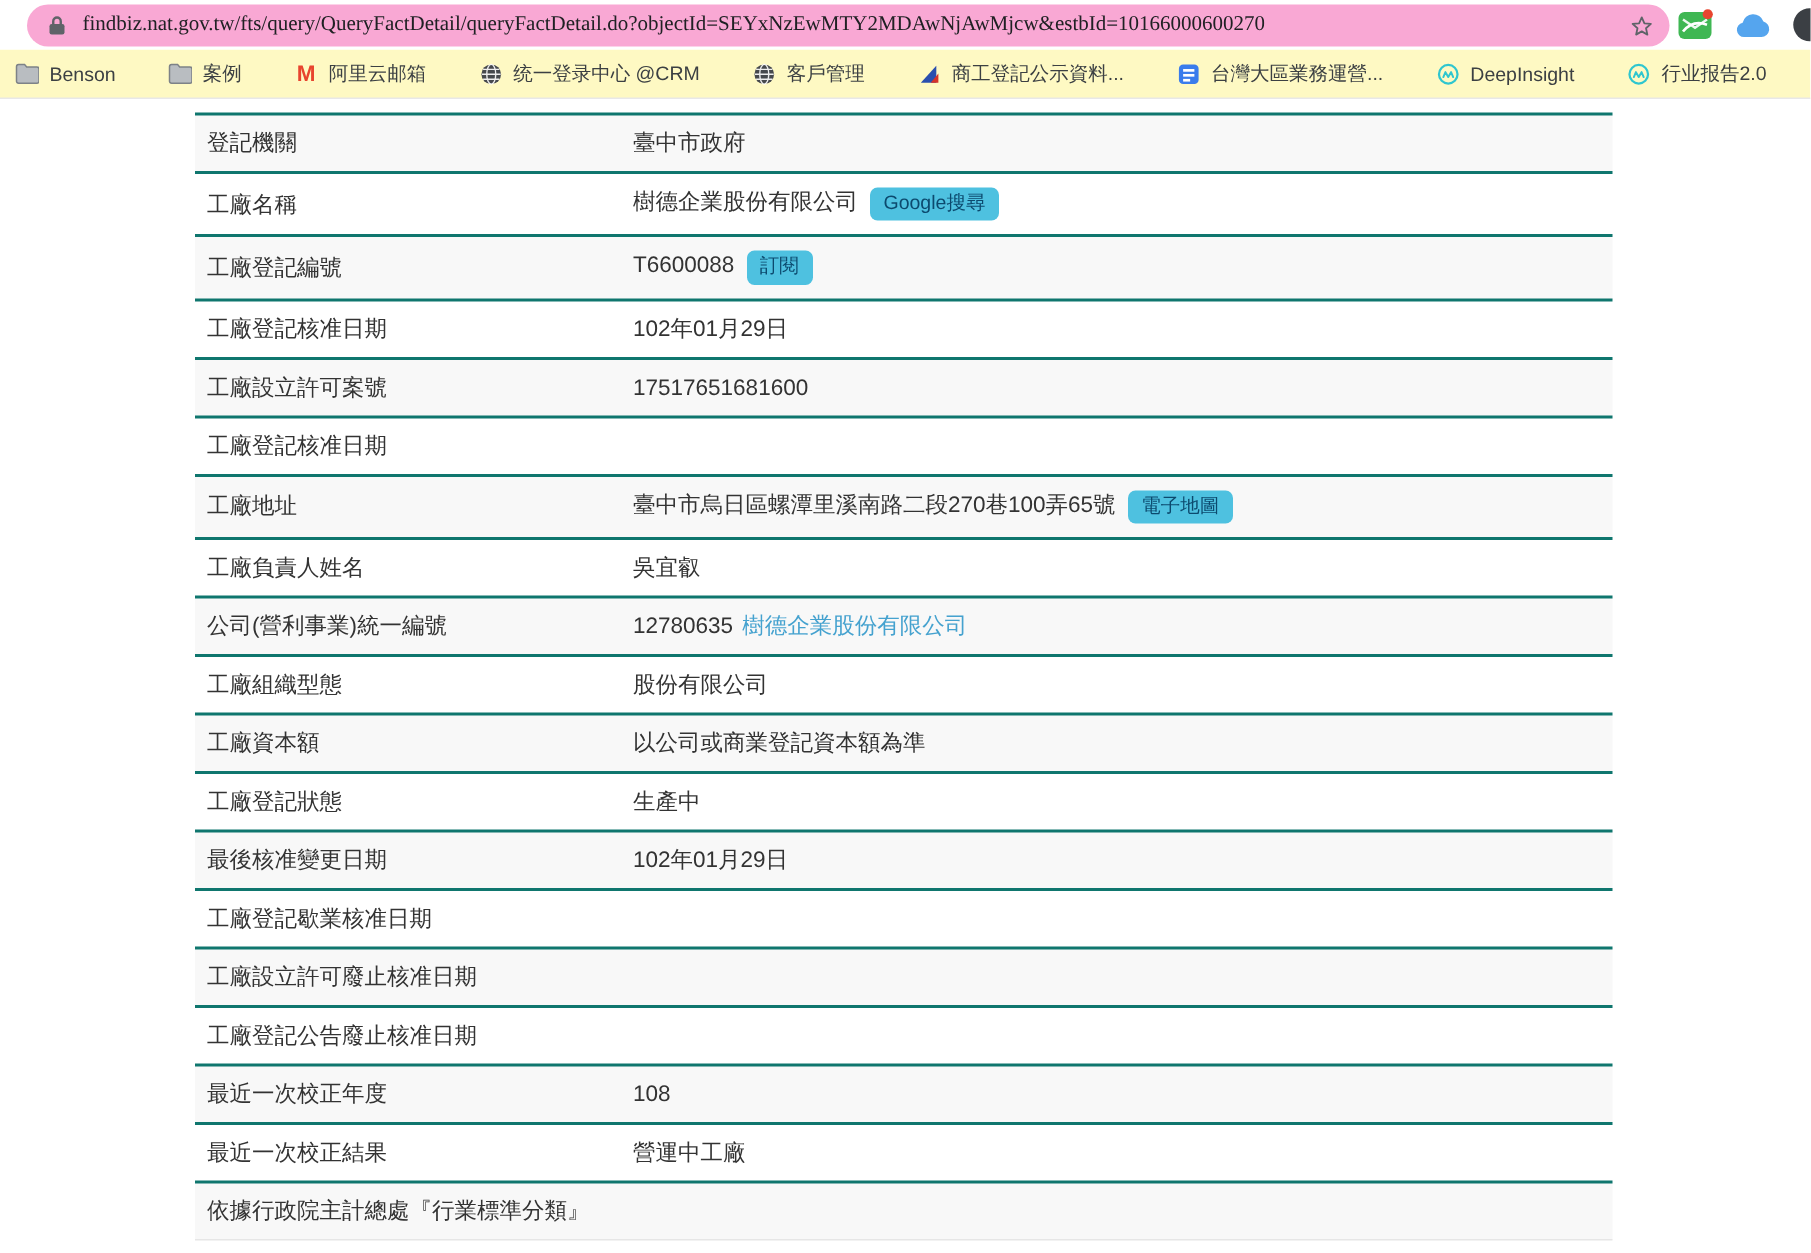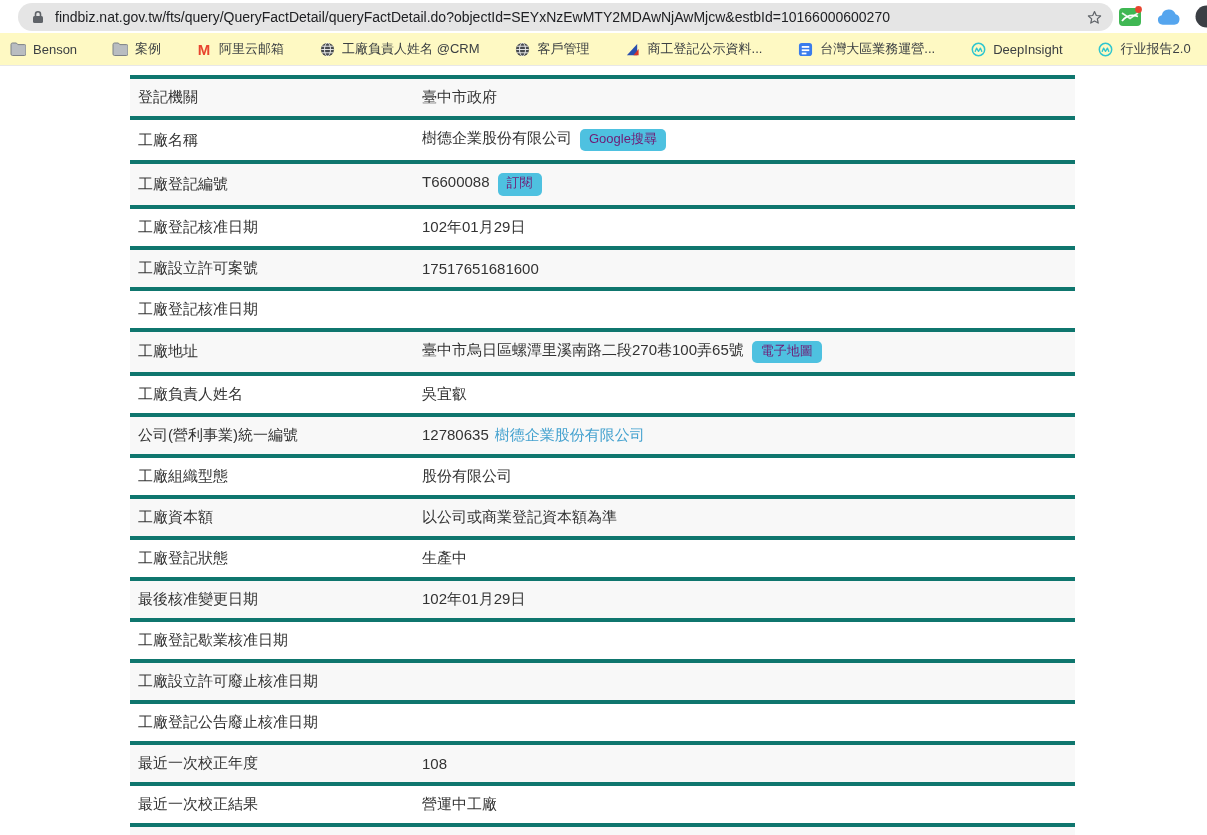--- a/index.html
+++ b/index.html
@@ -8,22 +8,22 @@
     width:1207px; height:835px; overflow:hidden;
     background:#ffffff;
     font-family:"Liberation Sans","DejaVu Sans",sans-serif;
     position:relative;
   }
 
   
   .chrome-top { position:relative; height:33px; background:#fff; }
   .omnibox {
     position:absolute; left:18px; top:3px; width:1095px; height:28px;
-    background:#e5e5e5; border-radius:14px;
-    display:flex; align-items:center; padding:0 10px 0 14px;
+    background:#f9a8d4; border-radius:14px;
+    display:flex; align-items:center; padding:0 10px 0 14px;font-family:Liberation Serif, serif;
   }
   .lock-icon { display:flex; align-items:center; margin-right:11px; }
   .url-text { font-size:14px; color:#202124; white-space:nowrap; overflow:hidden; }
   .omni-spacer { flex:1; }
   .star-icon { display:flex; align-items:center; margin-left:8px; cursor:pointer; }
   .ext-icons {
     position:absolute; right:-12px; top:0; height:33px;
     display:flex; align-items:center; gap:13px;
   }
   .ext-icon { width:25px; height:25px; display:flex; align-items:center; justify-content:center; }
@@ -40,27 +40,27 @@
   }
   .bookmark-icon { display:flex; align-items:center; width:16px; justify-content:center; }
 
   
   .page { position:relative; background:#fff; }
   .fact-table {
     position:absolute; left:130px; top:9px; width:945px;
     border-collapse:collapse;
     font-size:15px; color:#333;
   }
-  .fact-table tr { border-top:4px solid #0f766e; border-bottom:1px solid #e6e6e6; }
+  .fact-table tr { border-top:2px solid #0f766e; border-bottom:1px solid #e6e6e6; }
   .fact-table tbody tr:nth-child(odd) { background:#f8f8f8; }
   .fact-table td { vertical-align:middle; }
   td.label-cell { width:292px; padding:9px 8px; }
   td.value-cell { padding:9px 8px 9px 0; }
   .value-badge {
-    display:inline-block; background:#4ec1e0; color:#701a75;
+    display:inline-block; background:#4ec1e0; color:#0c4a6e;
     border-radius:5px; padding:2px 9px 4px; font-size:13px;
     margin-left:8px; line-height:1.25; cursor:pointer;
   }
   .value-link { color:#45a2cf; text-decoration:none; margin-left:6px; cursor:pointer; }
 </style>
 </head>
 <body>
 
 <div class="chrome-top">
   <div class="omnibox">
@@ -127,21 +127,21 @@
     <div class="bookmark-item">
       <span class="bookmark-icon">
         <svg width="15" height="15" viewBox="0 0 16 16">
           <circle cx="8" cy="8" r="7" fill="#46494d"></circle>
           <g stroke="#ffffff" stroke-width="1" fill="none" opacity="0.9">
             <ellipse cx="8" cy="8" rx="3.2" ry="7"></ellipse>
             <path d="M1.3 8h13.4M2.2 4.5h11.6M2.2 11.5h11.6"></path>
           </g>
         </svg>
       </span>
-      <span>工廠負責人姓名 @CRM</span>
+      <span>统一登录中心 @CRM</span>
     </div>
     <div class="bookmark-item">
       <span class="bookmark-icon">
         <svg width="15" height="15" viewBox="0 0 16 16">
           <circle cx="8" cy="8" r="7" fill="#46494d"></circle>
           <g stroke="#ffffff" stroke-width="1" fill="none" opacity="0.9">
             <ellipse cx="8" cy="8" rx="3.2" ry="7"></ellipse>
             <path d="M1.3 8h13.4M2.2 4.5h11.6M2.2 11.5h11.6"></path>
           </g>
         </svg>

